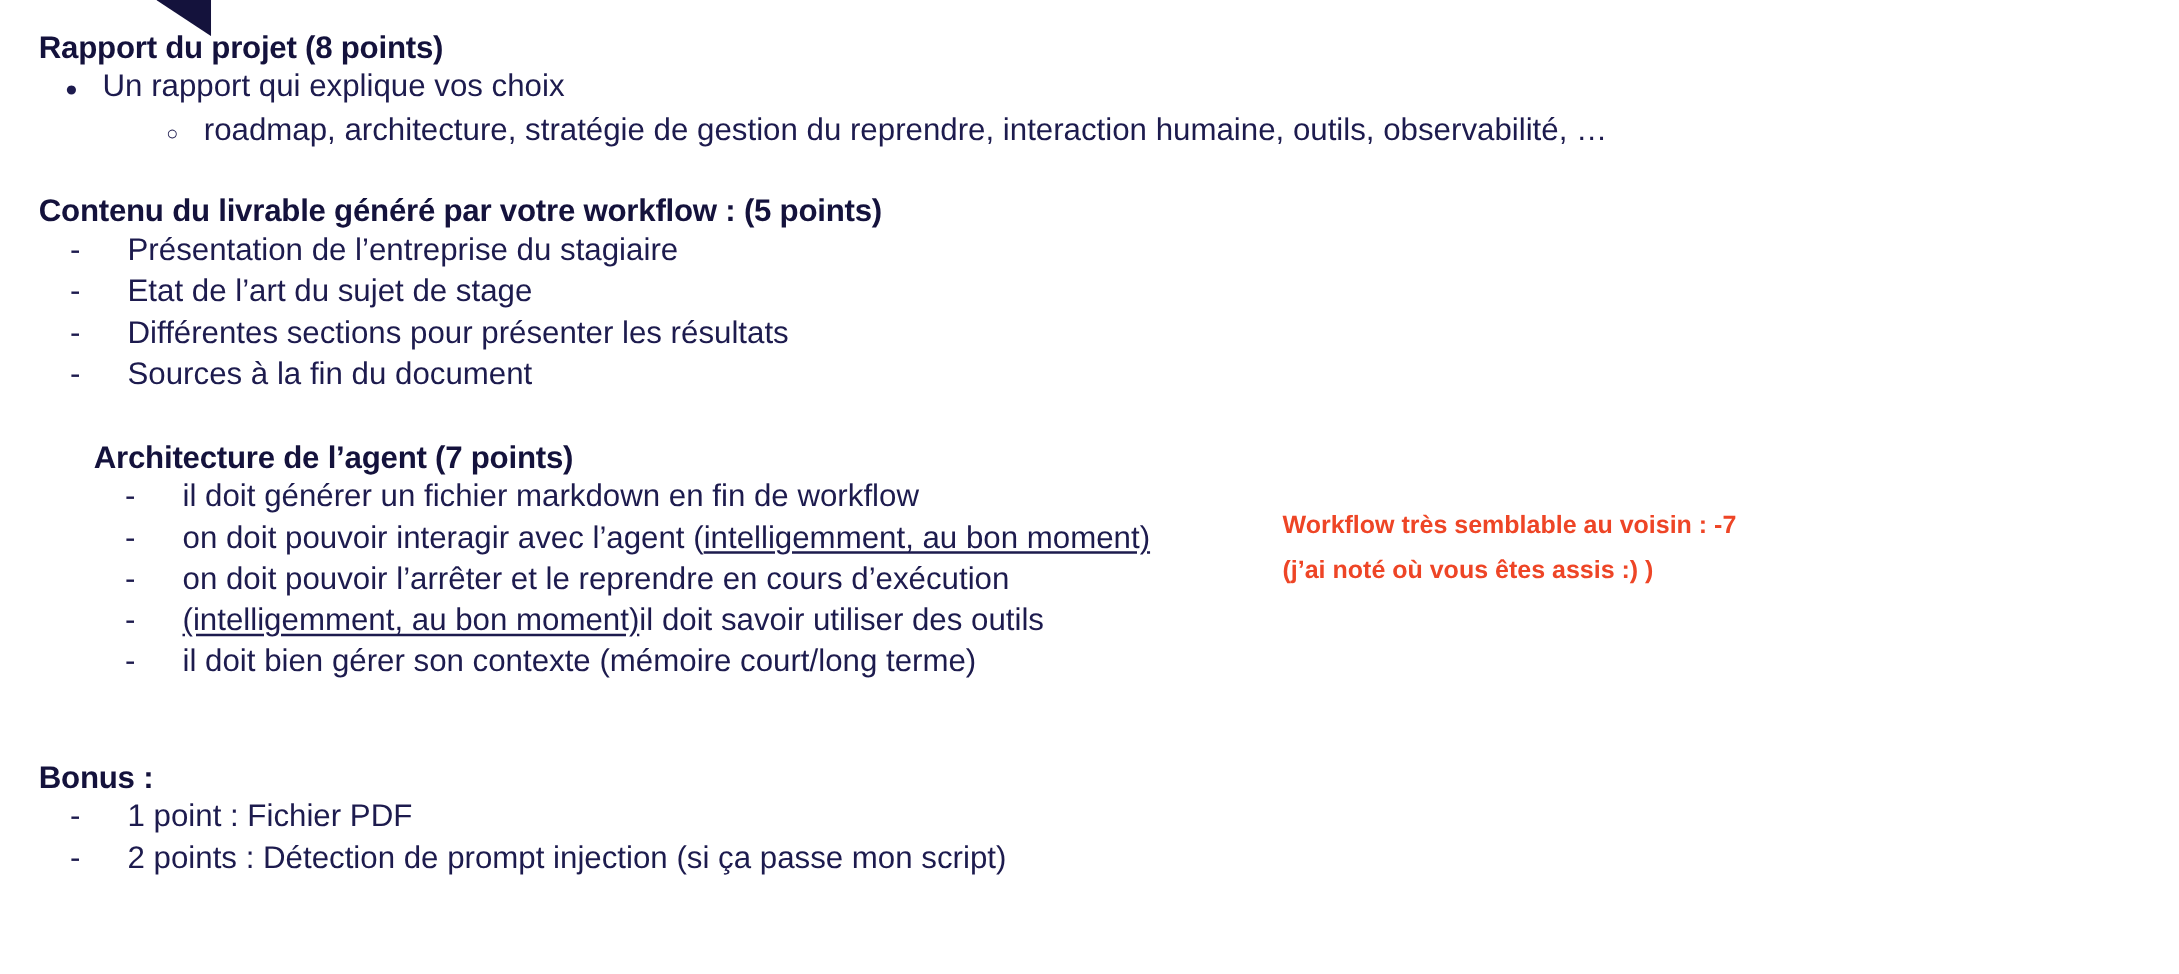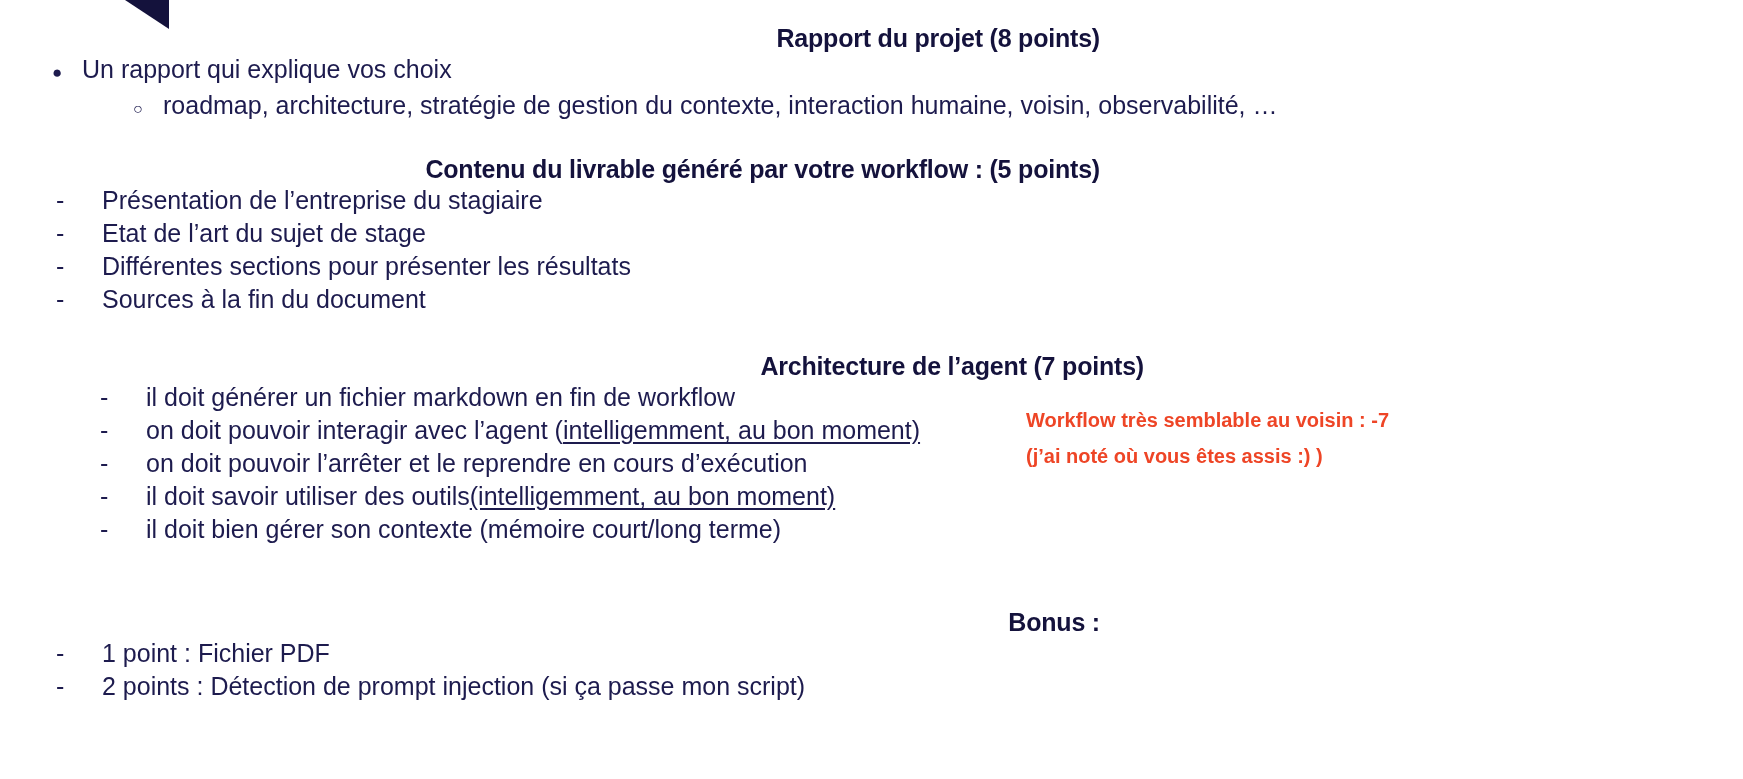--- a/index.html
+++ b/index.html
@@ -48,22 +48,21 @@
     left: 0;
     width: 1100px;
   }
 
   .heading {
     font-size: 25px;
     font-weight: bold;
     color: #14123C;
     letter-spacing: -0.2px;
     white-space: nowrap;
-    padding-left: 16px;
-    text-align: right;
+    padding-left: 31px;
   }
 
   ul.lvl1, ul.lvl2, ul.dashlist {
     list-style: none;
     margin: 0;
     padding: 0;
   }
 
   .row {
     display: flex;
@@ -118,21 +117,21 @@
       <ul class="lvl1">
         <li class="row">
           <span class="marker dot">●</span>
           <span class="rowtext">Un rapport qui explique vos choix</span>
         </li>
       </ul>
 
       <ul class="lvl2">
         <li class="row">
           <span class="marker circle">○</span>
-          <span class="rowtext">roadmap, architecture, stratégie de gestion du contexte, interaction humaine, voisin, observabilité, …</span>
+          <span class="rowtext">roadmap, architecture, stratégie de gestion du reprendre, interaction humaine, outils, observabilité, …</span>
         </li>
       </ul>
     </div>
 
     <div class="section" style="top:155px;">
       <div class="heading">Contenu du livrable généré par votre workflow : (5 points)</div>
 
       <ul class="dashlist">
         <li class="row">
           <span class="marker dash">-</span>
@@ -165,22 +164,22 @@
           <span class="marker dash">-</span>
           <span class="rowtext">on doit pouvoir interagir avec l’agent (</span>
           <span class="rowtext u">intelligemment, au bon moment)</span>
         </li>
         <li class="row">
           <span class="marker dash">-</span>
           <span class="rowtext">on doit pouvoir l’arrêter et le reprendre en cours d’exécution</span>
         </li>
         <li class="row">
           <span class="marker dash">-</span>
+          <span class="rowtext u">(intelligemment, au bon moment)</span>
           <span class="rowtext">il doit savoir utiliser des outils </span>
-          <span class="rowtext u">(intelligemment, au bon moment)</span>
         </li>
         <li class="row">
           <span class="marker dash">-</span>
           <span class="rowtext">il doit bien gérer son contexte (mémoire court/long terme)</span>
         </li>
       </ul>
     </div>
 
     <div class="section" style="top:608px;">
       <div class="heading">Bonus :</div>

